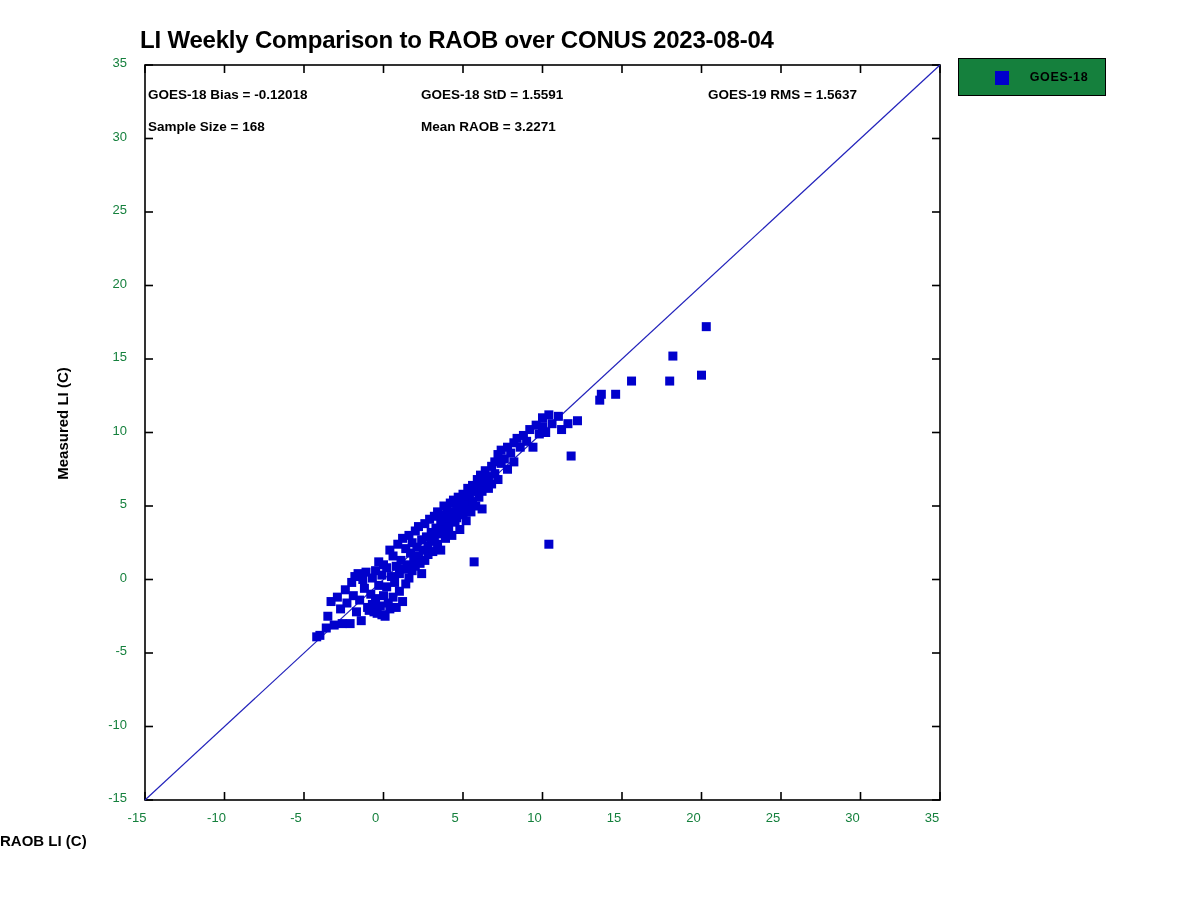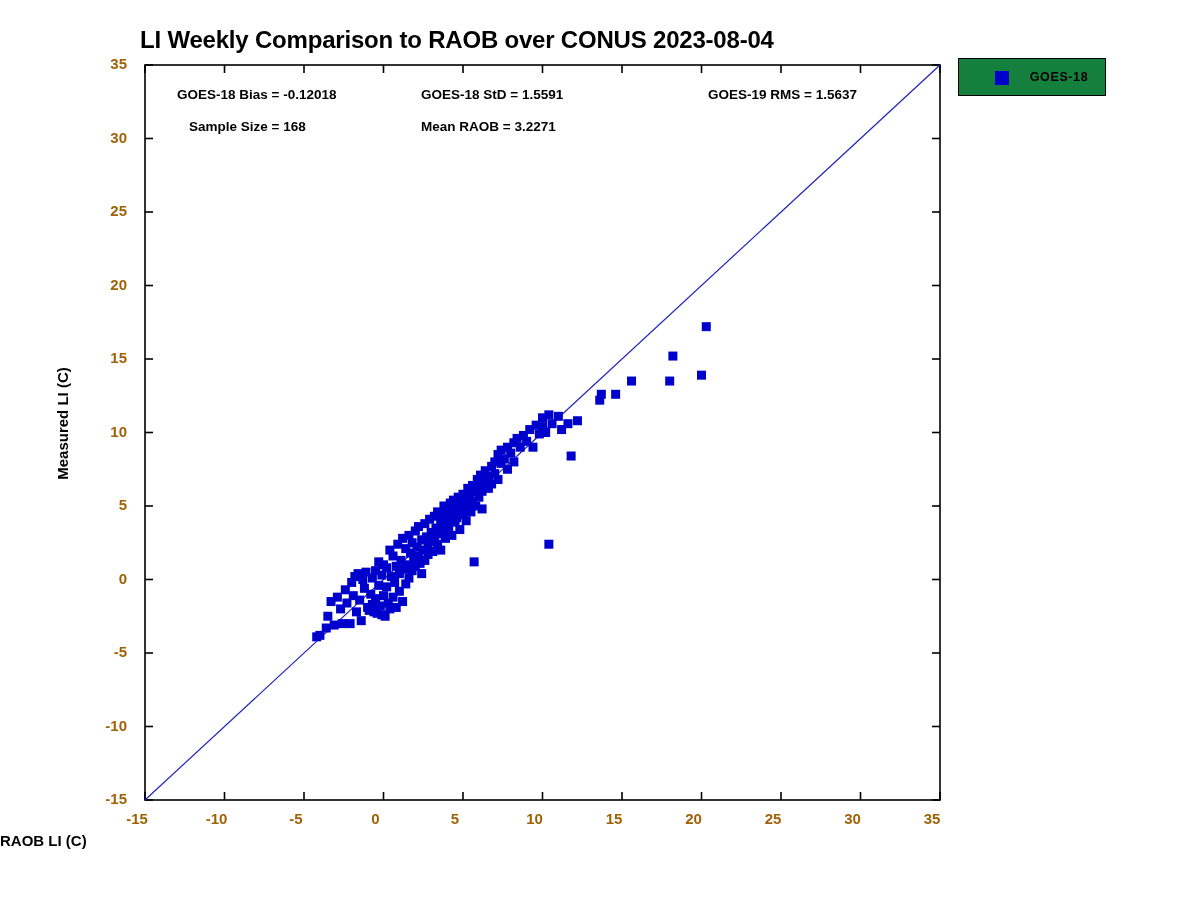--- a/index.html
+++ b/index.html
@@ -32,24 +32,24 @@
     letter-spacing: -0.2px;
     white-space: nowrap;
   }
   .stat {
     position: absolute;
     font-size: 13.5px;
     font-weight: bold;
     color: #000000;
     white-space: nowrap;
   }
-  .stat-bias   { left: 148px; top: 87px; margin-left: 29px; }
+  .stat-bias   { left: 148px; top: 87px; }
   .stat-std    { left: 421px; top: 87px; }
   .stat-rms    { left: 708px; top: 87px; }
-  .stat-sample { left: 148px; top: 119px; margin-left: 41px; }
+  .stat-sample { left: 148px; top: 119px; }
   .stat-mean   { left: 421px; top: 119px; }
 
   .axis-label-x {
     position: absolute;
     left: 0;
     top: 832px;
     width: 1070px;
     text-align: left;
     font-size: 15px;
     font-weight: bold;
@@ -62,23 +62,23 @@
     width: 160px;
     text-align: center;
     font-size: 15px;
     font-weight: bold;
     color: #000000;
     transform: rotate(-90deg);
     transform-origin: center center;
   }
   .tick-label {
     position: absolute;
-    font-size: 15px;
-    font-weight: bold;
-    color: #a16207;
+    font-size: 13px;
+    font-weight: normal;
+    color: #15803d;
     white-space: nowrap;
   }
   .tick-label-x {
     text-align: center;
     width: 70px;
   }
   .tick-label-y {
     text-align: right;
     width: 70px;
   }

